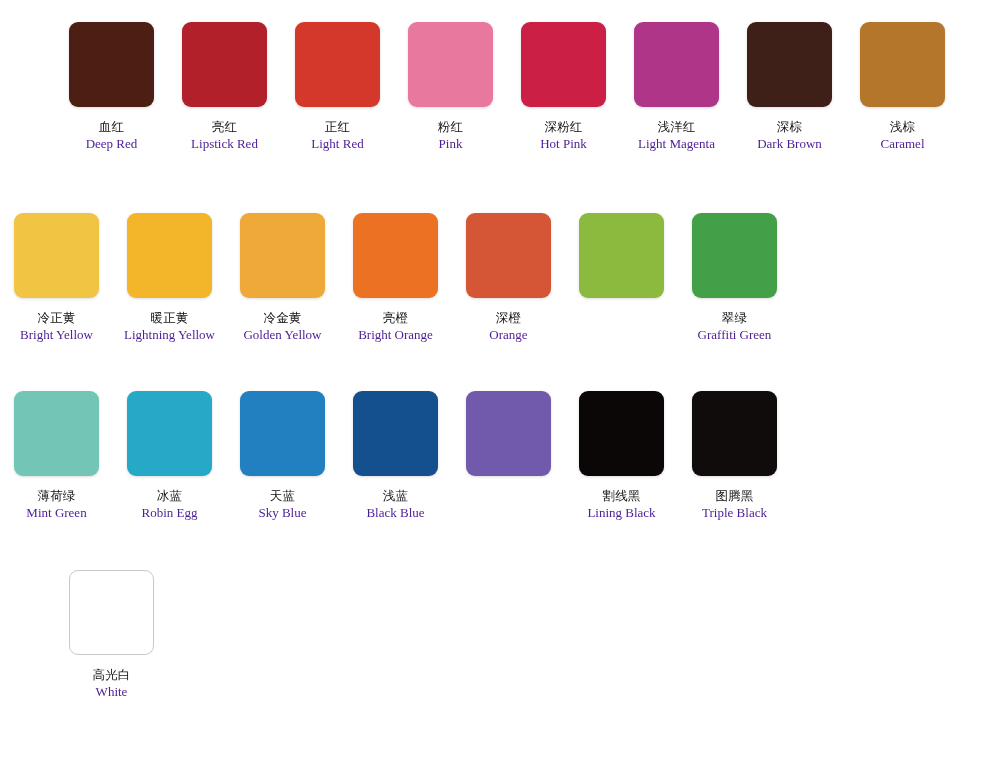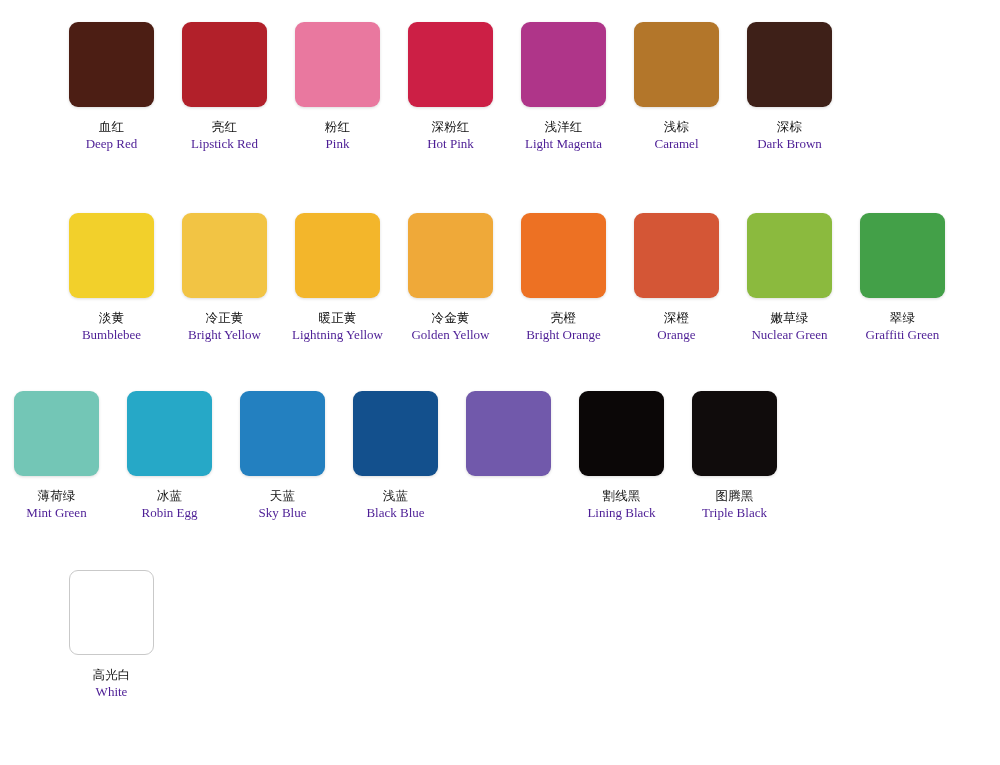--- a/index.html
+++ b/index.html
@@ -108,20 +108,29 @@
           <div class="swatch-chip-wrap">
             <div class="swatch-chip" style="background: rgb(178, 32, 42);"></div>
           </div>
           <div class="swatch-labels">
             <span class="label-cn">亮红</span>
             <span class="label-en">Lipstick Red</span>
           </div>
         </div>
         <div class="swatch-cell">
           <div class="swatch-chip-wrap">
+            <div class="swatch-chip" style="background: rgb(211, 56, 42);"></div>
+          </div>
+          <div class="swatch-labels">
+            <span class="label-cn">正红</span>
+            <span class="label-en">Light Red</span>
+          </div>
+        </div>
+        <div class="swatch-cell">
+          <div class="swatch-chip-wrap">
             <div class="swatch-chip" style="background: rgb(233, 120, 159);"></div>
           </div>
           <div class="swatch-labels">
             <span class="label-cn">粉红</span>
             <span class="label-en">Pink</span>
           </div>
         </div>
         <div class="swatch-cell">
           <div class="swatch-chip-wrap">
             <div class="swatch-chip" style="background: rgb(204, 31, 69);"></div>
@@ -135,48 +144,39 @@
           <div class="swatch-chip-wrap">
             <div class="swatch-chip" style="background: rgb(175, 53, 137);"></div>
           </div>
           <div class="swatch-labels">
             <span class="label-cn">浅洋红</span>
             <span class="label-en">Light Magenta</span>
           </div>
         </div>
         <div class="swatch-cell">
           <div class="swatch-chip-wrap">
+            <div class="swatch-chip" style="background: rgb(62, 32, 24);"></div>
+          </div>
+          <div class="swatch-labels">
+            <span class="label-cn">深棕</span>
+            <span class="label-en">Dark Brown</span>
+          </div>
+        </div>
+        <div class="swatch-cell">
+          <div class="swatch-chip-wrap">
             <div class="swatch-chip" style="background: rgb(179, 118, 42);"></div>
           </div>
           <div class="swatch-labels">
             <span class="label-cn">浅棕</span>
             <span class="label-en">Caramel</span>
-          </div>
-        </div>
-        <div class="swatch-cell">
-          <div class="swatch-chip-wrap">
-            <div class="swatch-chip" style="background: rgb(62, 32, 24);"></div>
-          </div>
-          <div class="swatch-labels">
-            <span class="label-cn">深棕</span>
-            <span class="label-en">Dark Brown</span>
           </div>
         </div>
       </div>
       <div class="row-gap-1"></div>
       <div class="swatch-row">
-        <div class="swatch-cell first">
-          <div class="swatch-chip-wrap">
-            <div class="swatch-chip" style="background: rgb(242, 208, 43);"></div>
-          </div>
-          <div class="swatch-labels">
-            <span class="label-cn">淡黄</span>
-            <span class="label-en">Bumblebee</span>
-          </div>
-        </div>
         <div class="swatch-cell">
           <div class="swatch-chip-wrap">
             <div class="swatch-chip" style="background: rgb(242, 196, 68);"></div>
           </div>
           <div class="swatch-labels">
             <span class="label-cn">冷正黄</span>
             <span class="label-en">Bright Yellow</span>
           </div>
         </div>
         <div class="swatch-cell">
@@ -211,24 +211,20 @@
             <div class="swatch-chip" style="background: rgb(212, 86, 54);"></div>
           </div>
           <div class="swatch-labels">
             <span class="label-cn">深橙</span>
             <span class="label-en">Orange</span>
           </div>
         </div>
         <div class="swatch-cell">
           <div class="swatch-chip-wrap">
             <div class="swatch-chip" style="background: rgb(139, 186, 62);"></div>
-          </div>
-          <div class="swatch-labels">
-            <span class="label-cn">嫩草绿</span>
-            <span class="label-en">Nuclear Green</span>
           </div>
         </div>
         <div class="swatch-cell">
           <div class="swatch-chip-wrap">
             <div class="swatch-chip" style="background: rgb(67, 160, 72);"></div>
           </div>
           <div class="swatch-labels">
             <span class="label-cn">翠绿</span>
             <span class="label-en">Graffiti Green</span>
           </div>

